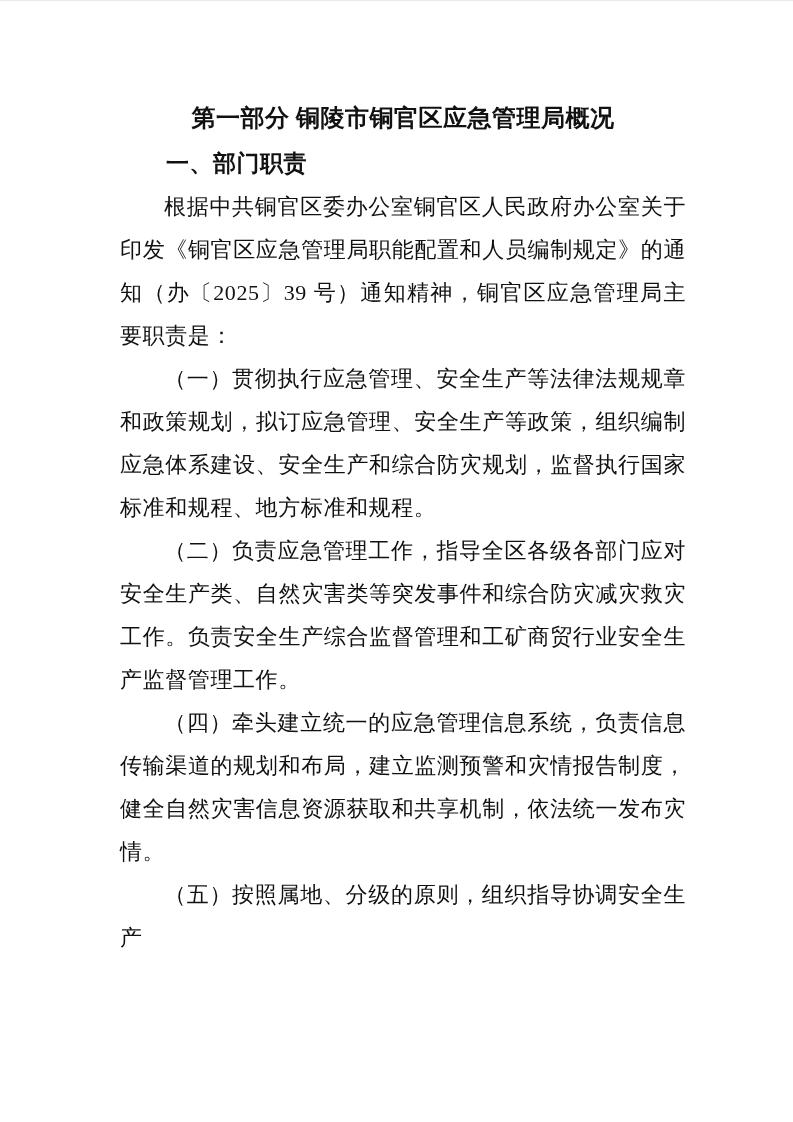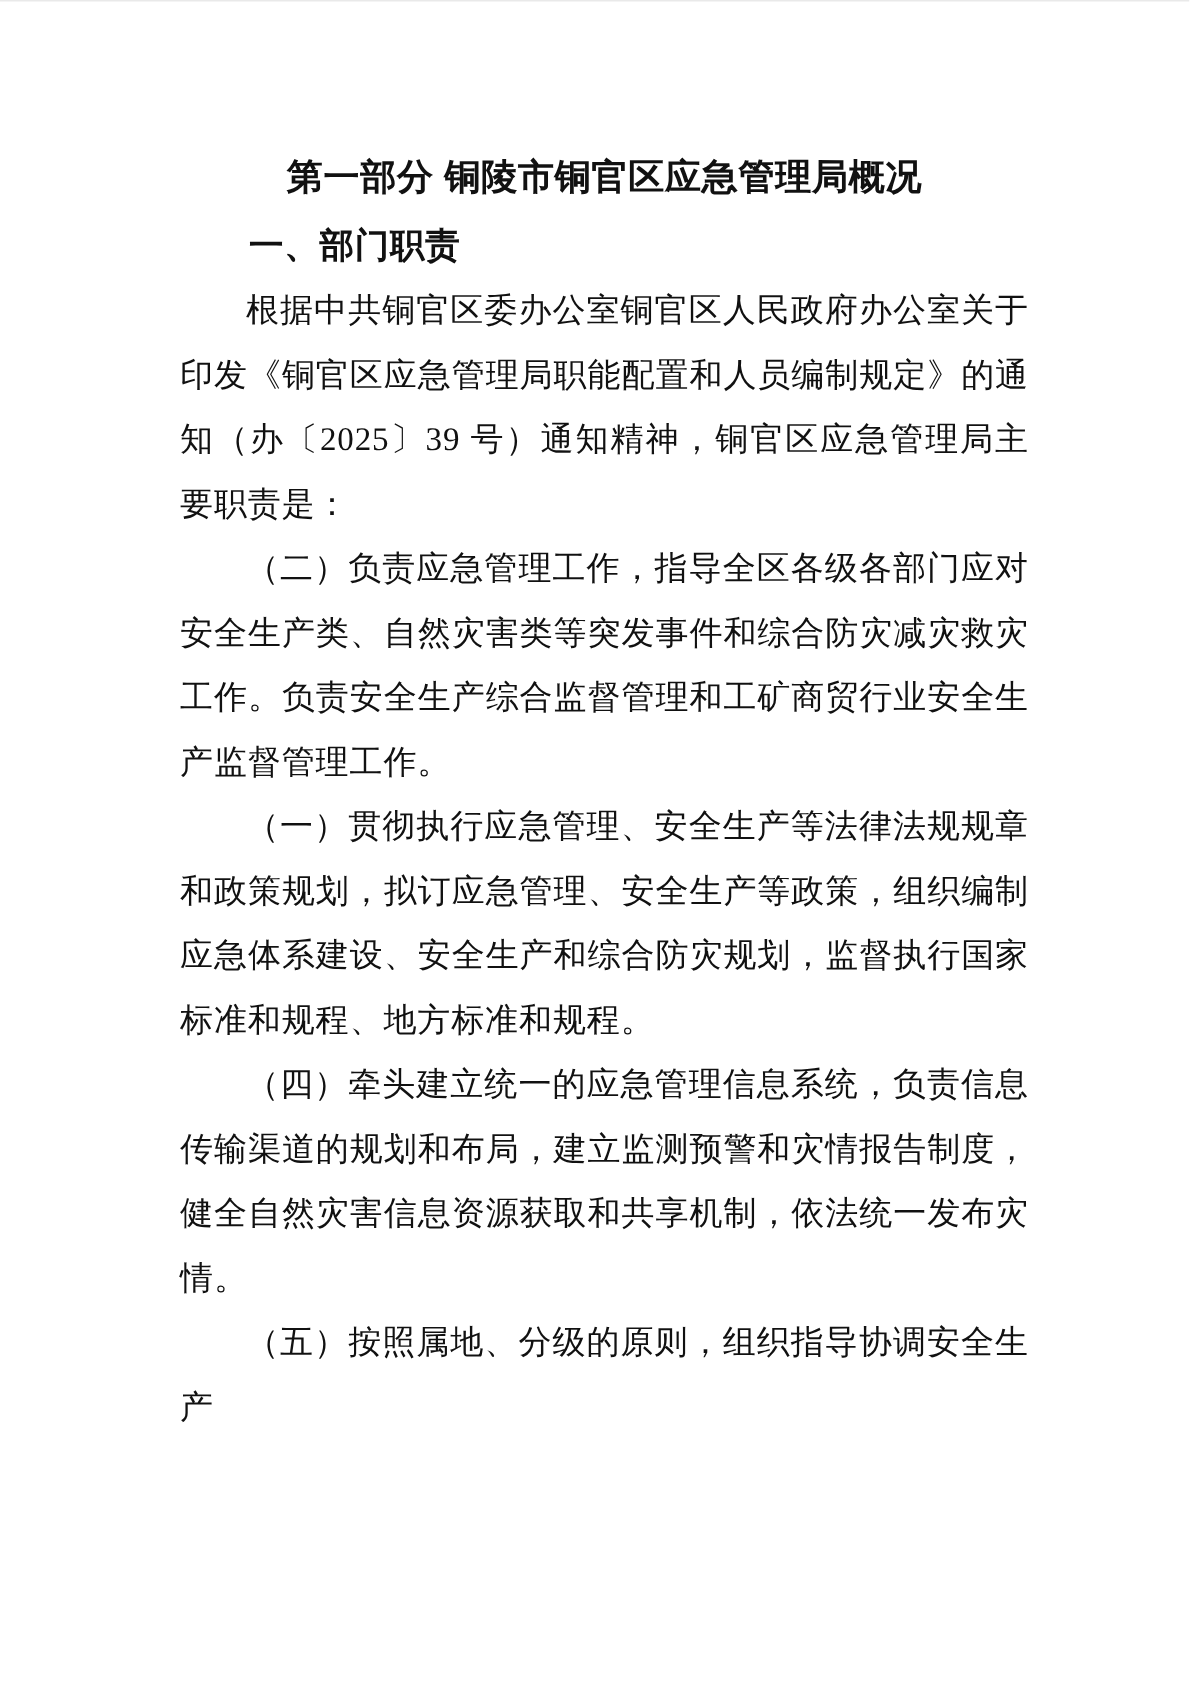--- a/index.html
+++ b/index.html
@@ -17,21 +17,21 @@
     box-sizing: border-box;
     color: #111111;
   }
   .content {
     position: absolute;
     left: 120px;
     top: 95px;
     width: 566px;
   }
   .doc-title {
-    font-family: Liberation Sans, sans-serif;
+    font-family: Liberation Serif, serif;
     font-weight: bold;
     font-size: 24px;
     line-height: 45px;
     text-align: center;
     letter-spacing: 0.5px;
     margin: 0;
     white-space: nowrap;
   }
   .section-heading {
     font-family: "Liberation Sans", "DejaVu Sans", sans-serif;
@@ -56,19 +56,19 @@
 </style>
 </head>
 <body>
 
 <div class="page">
   <div class="content">
     <h1 class="doc-title">第一部分 铜陵市铜官区应急管理局概况</h1>
     <h2 class="section-heading">一、部门职责</h2>
     <div class="body-text">
       <p>根据中共铜官区委办公室铜官区人民政府办公室关于印发《铜官区应急管理局职能配置和人员编制规定》的通知（办〔2025〕39 号）通知精神，铜官区应急管理局主要职责是：</p>
+      <p>（一）贯彻执行应急管理、安全生产等法律法规规章和政策规划，拟订应急管理、安全生产等政策，组织编制应急体系建设、安全生产和综合防灾规划，监督执行国家标准和规程、地方标准和规程。</p>
       <p>（二）负责应急管理工作，指导全区各级各部门应对安全生产类、自然灾害类等突发事件和综合防灾减灾救灾工作。负责安全生产综合监督管理和工矿商贸行业安全生产监督管理工作。</p>
-      <p>（一）贯彻执行应急管理、安全生产等法律法规规章和政策规划，拟订应急管理、安全生产等政策，组织编制应急体系建设、安全生产和综合防灾规划，监督执行国家标准和规程、地方标准和规程。</p>
       <p>（四）牵头建立统一的应急管理信息系统，负责信息传输渠道的规划和布局，建立监测预警和灾情报告制度，健全自然灾害信息资源获取和共享机制，依法统一发布灾情。</p>
       <p>（五）按照属地、分级的原则，组织指导协调安全生产</p>
     </div>
   </div>
 </div>
 
 </body></html>

